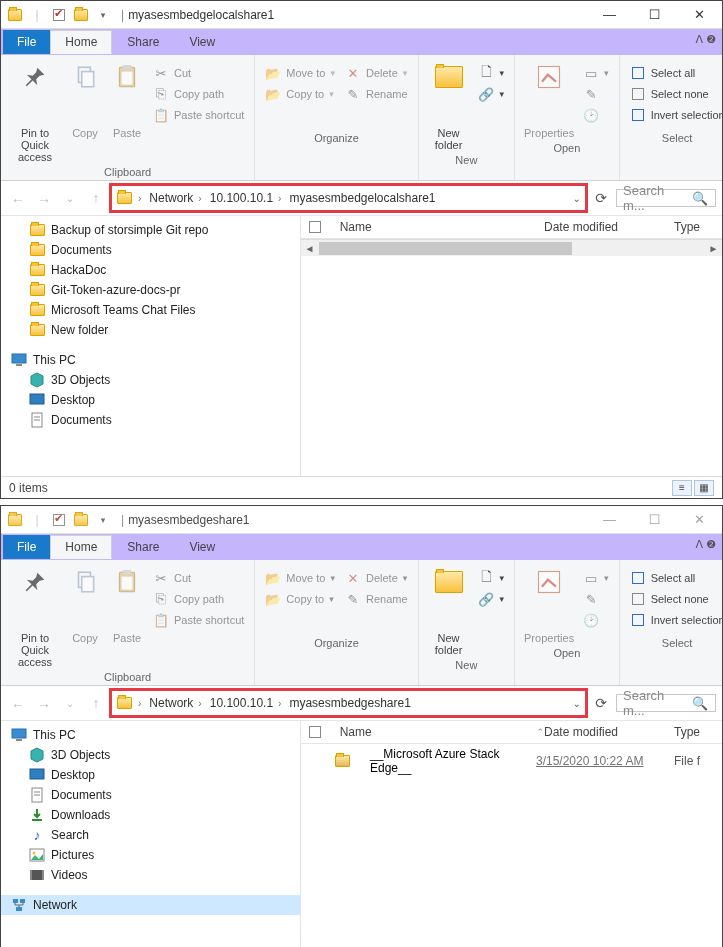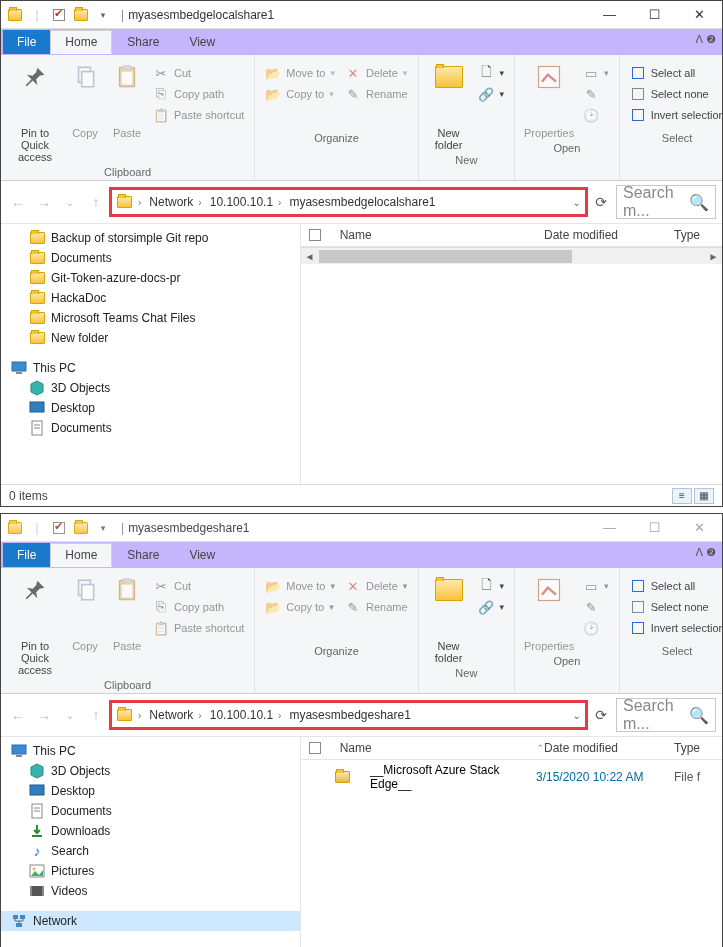--- a/index.html
+++ b/index.html
@@ -33,39 +33,39 @@
   .chk { width:12px;height:12px;border:1px solid #888;display:inline-block;position:relative;}
   .chk.red::after{content:"✔";position:absolute;top:-3px;left:0;color:#c0392b;font-size:11px;}
   .chk.blue{border-color:#2a6cd4;}
   .addrrow { display:flex;align-items:center;gap:4px;padding:4px 6px;background:#fff;border-bottom:1px solid #e5e5e5;}
   .navarrow { width:22px;height:22px;display:flex;align-items:center;justify-content:center;color:#bbb;font-size:14px;}
   .addrbar { flex:1;display:flex;align-items:center;height:26px;border:1px solid #c8c8c8;background:#fff;padding:0 4px;gap:2px;}
   .addrbar.hl { outline:3px solid #e63946; outline-offset:-1px;}
   .crumb { display:flex;align-items:center;gap:3px;padding:0 2px;color:#333;font-size:12px;}
   .crumb .sep{color:#777;font-size:10px;padding:0 2px;}
   .addr-tail { margin-left:auto;display:flex;align-items:center;gap:6px;color:#666;}
-  .searchbox { width:100px;height:34px;border:1px solid #c8c8c8;display:flex;align-items:center;padding:0 6px;color:#888;font-size:16px;gap:4px;}
+  .searchbox { width:100px;height:18px;border:1px solid #c8c8c8;display:flex;align-items:center;padding:0 6px;color:#888;font-size:13px;gap:4px;}
   .content { display:flex; height:260px; }
   .tree { width:300px;border-right:1px solid #e5e5e5;overflow:auto;padding:4px 0;}
   .tree-item { display:flex;align-items:center;gap:6px;padding:2px 8px 2px 22px;font-size:12px;color:#222;white-space:nowrap;}
   .tree-item.l0{padding-left:10px;}
   .tree-item.l1{padding-left:28px;}
   .tree-item.sel{background:#cde8ff;}
   .ico16{width:16px;height:16px;display:flex;align-items:center;justify-content:center;}
   .foldico{width:15px;height:12px;background:linear-gradient(#ffe9a8,#f7c23c);border:1px solid #d9a400;border-radius:1px;position:relative;}
   .foldico::before{content:"";position:absolute;top:-3px;left:0;width:6px;height:3px;background:#f7c23c;border:1px solid #d9a400;border-bottom:none;}
   .pane { flex:1;display:flex;flex-direction:column;position:relative;}
   .colhdr { display:flex;border-bottom:1px solid #e5e5e5;padding:4px 8px;font-size:12px;color:#444;}
   .colhdr .c1{display:flex;align-items:center;gap:6px;flex:1;}
   .colhdr .c2{width:130px;}
   .colhdr .c3{width:40px;}
   .empty-msg { flex:1;display:flex;align-items:flex-start;justify-content:center;padding-top:30px;color:#777;font-size:12px;}
   .filerow { display:flex;align-items:center;padding:3px 8px;font-size:12px;gap:8px;}
   .filerow .n{flex:1;display:flex;align-items:center;gap:20px;padding-left:26px;}
-  .filerow .d{width:130px;color:#0369a1;}
+  .filerow .d{width:130px;color:#737373;text-decoration:underline;}
   .filerow .t{width:40px;color:#555;}
   .hscroll{height:17px;background:#f0f0f0;border-top:1px solid #dcdcdc;display:flex;align-items:center;}
   .hscroll .lar,.hscroll .rar{width:17px;text-align:center;color:#666;font-size:10px;}
   .hscroll .thumb{height:13px;background:#c8c8c8;margin:0 1px;}
   .status { display:flex;align-items:center;height:22px;border-top:1px solid #dcdcdc;padding:0 8px;font-size:12px;color:#444;justify-content:space-between;}
   .viewsw{display:flex;gap:2px;}
   .viewsw span{width:20px;height:16px;border:1px solid #b0c4de;background:#eaf3fb;display:flex;align-items:center;justify-content:center;font-size:10px;}
   svg{display:block;}
 </style>
 </head>
@@ -303,27 +303,27 @@
         <div class="tree-item l1">
           <span class="ico16">
             <span class="foldico"></span>
           </span>
           <span>Documents</span>
         </div>
         <div class="tree-item l1">
           <span class="ico16">
             <span class="foldico"></span>
           </span>
+          <span>HackaDoc</span>
+        </div>
+        <div class="tree-item l1">
+          <span class="ico16">
+            <span class="foldico"></span>
+          </span>
           <span>Git-Token-azure-docs-pr</span>
-        </div>
-        <div class="tree-item l1">
-          <span class="ico16">
-            <span class="foldico"></span>
-          </span>
-          <span>HackaDoc</span>
         </div>
         <div class="tree-item l1">
           <span class="ico16">
             <span class="foldico"></span>
           </span>
           <span>Microsoft Teams Chat Files</span>
         </div>
         <div class="tree-item l1">
           <span class="ico16">
             <span class="foldico"></span>

